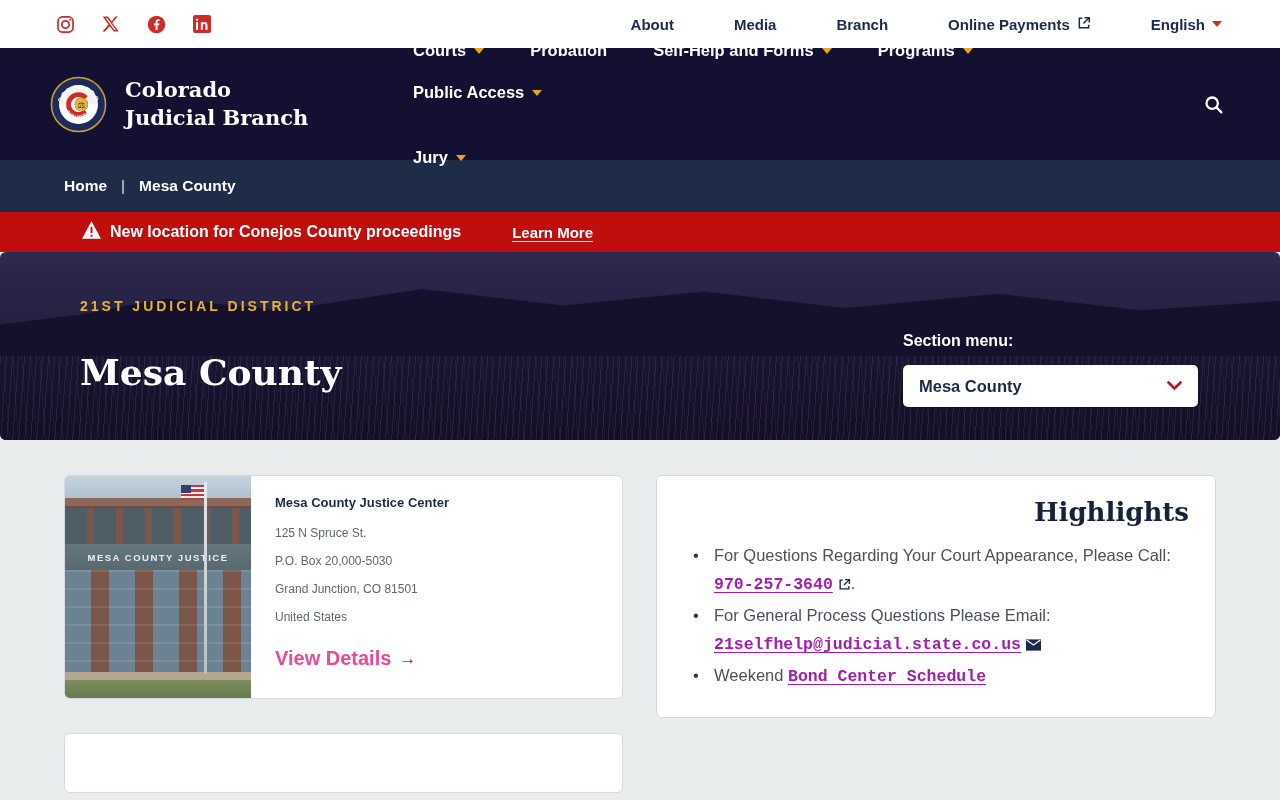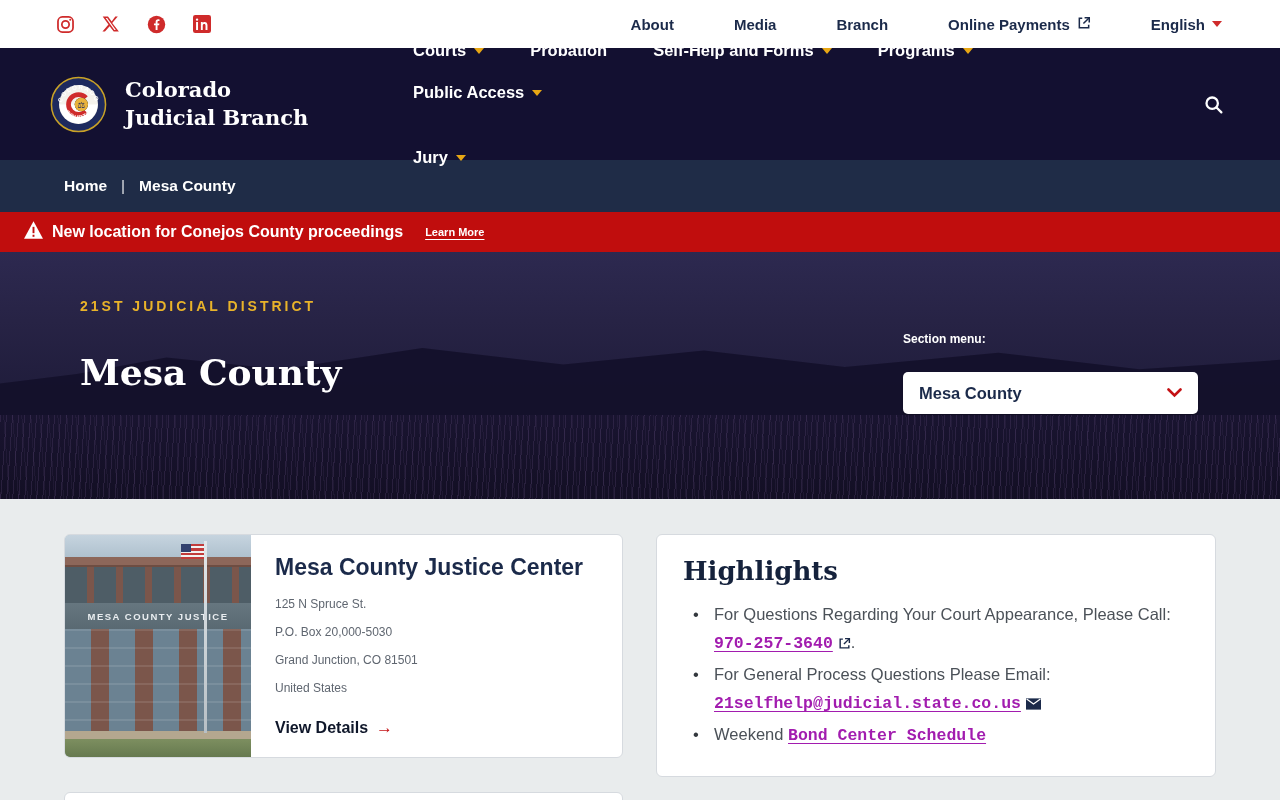--- a/index.html
+++ b/index.html
@@ -23,38 +23,38 @@
   .menu-item { color:#ffffff; font-size:16.5px; font-weight:700; display:flex; align-items:center; gap:8px; cursor:pointer; white-space:nowrap; }
   .menu-break { flex-basis:100%; height:0; }
   .search-btn { margin-left:auto; cursor:pointer; display:flex; align-items:center; }
 
   
   .breadcrumb-bar { height:52px; background:#1f2c47; display:flex; align-items:center; padding:0 64px; color:#ffffff; font-size:15.5px; font-weight:700; }
   .breadcrumb-bar .home { color:#ffffff; text-underline-offset:4px; cursor:pointer; }
   .breadcrumb-bar .sep { margin:0 14px; font-weight:400; opacity:.85; }
 
   
-  .alert-bar { height:40px; background:#c00d0d; display:flex; align-items:center; padding:0 24px; color:#ffffff; }
+  .alert-bar { height:40px; background:#c00d0d; display:flex; align-items:center; padding:0 82px; color:#ffffff; }
   .alert-bar .msg { font-size:16px; font-weight:700; margin-left:9px; }
-  .alert-bar .learn { margin-left:22px; font-size:11px; font-weight:700; color:#ffffff; text-decoration:underline; text-underline-offset:3px; cursor:pointer; }
-
-  
-  .hero { height:247px; position:relative; overflow:hidden;
-          background:linear-gradient(180deg,#2d2950 0%,#272345 28%,#201d3c 55%,#181530 80%,#141128 100%); }
+  .alert-bar .learn { margin-left:51px; font-size:15px; font-weight:700; color:#ffffff; text-decoration:underline; text-underline-offset:3px; cursor:pointer; }
+
+  
+  .hero { height:188px; position:relative; overflow:hidden;
+          background:linear-gradient(180deg,#2d2950 0%,#272345 28%,#201d3c 55%,#181530 80%,#141128 100%);border-radius:6px; }
   .hero-mountains { position:absolute; left:0; right:0; bottom:66px; height:118px; background:#13102a; opacity:.92;
           clip-path:polygon(0 58%,6% 50%,13% 36%,22% 46%,33% 28%,44% 42%,55% 30%,66% 44%,78% 32%,89% 46%,100% 38%,100% 100%,0 100%); }
   .hero-field { position:absolute; left:0; right:0; bottom:0; height:84px;
           background:repeating-linear-gradient(94deg, rgba(96,74,122,.28) 0 1px, transparent 1px 6px),
                      repeating-linear-gradient(86deg, rgba(70,55,95,.22) 0 1px, transparent 1px 9px),
                      linear-gradient(180deg,#191430 0%,#130f24 100%); }
   .hero-inner { position:absolute; left:80px; top:46px; }
   .eyebrow { color:#e9b32a; font-size:14px; font-weight:800; letter-spacing:3px; }
   .hero-title { margin-top:37px; font-family:"DejaVu Serif","Liberation Serif",serif; font-size:36px; font-weight:700; color:#ffffff; }
   .section-menu { position:absolute; right:82px; top:80px; width:295px; }
-  .section-menu .label { color:#ffffff; font-size:12px; font-weight:700; margin-bottom:26px; }
+  .section-menu .label { color:#ffffff; font-size:16px; font-weight:700; margin-bottom:15px; }
   .select-box { height:42px; background:#ffffff; border-radius:5px; display:flex; align-items:center; justify-content:space-between; padding:0 16px; cursor:pointer; box-shadow:0 1px 2px rgba(0,0,0,.25); }
   .select-box .value { color:#1b2a4a; font-size:16.5px; font-weight:700; }
 
   
   .content { padding:35px 64px 0; display:flex; gap:33px; align-items:flex-start; }
   .col-left { width:559px; display:flex; flex-direction:column; gap:34px; }
   .card { background:#ffffff; border:1px solid #d6dadf; border-radius:6px; }
 
   .loc-card { display:flex; height:224px; overflow:hidden; width:559px; }
   .photo { width:186px; flex:0 0 auto; position:relative; background:#a9bcca; overflow:hidden; }
@@ -67,30 +67,30 @@
   .ph-lower { position:absolute; top:94px; left:0; right:0; bottom:26px;
         background:repeating-linear-gradient(180deg, rgba(255,255,255,.10) 0 2px, transparent 2px 18px),
                    repeating-linear-gradient(90deg,#6b8292 0 26px,#7b564b 26px 44px); }
   .ph-ground { position:absolute; bottom:0; left:0; right:0; height:26px; background:linear-gradient(180deg,#b4a78f 0 30%, #7d8f60 30%, #66794f 100%); }
   .ph-pole { position:absolute; top:6px; bottom:24px; left:139px; width:3px; background:linear-gradient(180deg,#e2e7ea,#b8c0c6); }
   .ph-flag { position:absolute; top:9px; left:116px; width:23px; height:15px;
         background:repeating-linear-gradient(180deg,#c23b3b 0 2.2px,#f2f2f2 2.2px 4.4px); }
   .ph-flag::before { content:""; position:absolute; top:0; left:0; width:10px; height:8px; background:#31406e; }
 
   .loc-info { padding:19px 24px 0; }
-  .loc-title { font-size:23px; font-weight:700; color:#1b2a4a; }
+  .loc-title { font-size:13px; font-weight:700; color:#1b2a4a; }
   .loc-addr { margin-top:9px; font-size:12px; color:#5f6670; line-height:28px; }
   .view-details { margin-top:16px; display:flex; align-items:center; gap:8px; cursor:pointer; }
-  .view-details .vd-label { font-size:16px; font-weight:700; color:#0f172a; text-decoration:none; }
+  .view-details .vd-label { font-size:20px; font-weight:700; color:#ec4899; text-decoration:none; }
   .view-details .vd-arrow { color:#c41114; font-size:17px; font-weight:700; }
 
   .stub-card { height:60px; width:559px; }
 
   .hl-card { width:560px; padding:21px 26px 24px; }
-  .hl-title { font-family:"DejaVu Serif","Liberation Serif",serif; font-size:26px; font-weight:700; color:#15223c; }
+  .hl-title { font-family:"DejaVu Serif","Liberation Serif",serif; font-size:26px; font-weight:700; color:#15223c;text-align:right; }
   .hl-list { margin-top:14px; list-style:none; }
   .hl-list li { position:relative; padding-left:31px; font-size:16.5px; color:#4b5158; line-height:28px; margin-bottom:2px; }
   .hl-list li::before { content:"•"; position:absolute; left:10px; top:0; color:#33383e; }
   .hl-note { margin-top:2px; }
   .hl-link { color:#a21caf; font-weight:700; text-decoration:underline; text-underline-offset:3px; cursor:pointer;font-family:Liberation Mono, monospace; }
   .inline-icon { display:inline-block; vertical-align:-2px; margin-left:5px; color:#1b2a4a; }
 </style>
 </head>
 <body>
 

